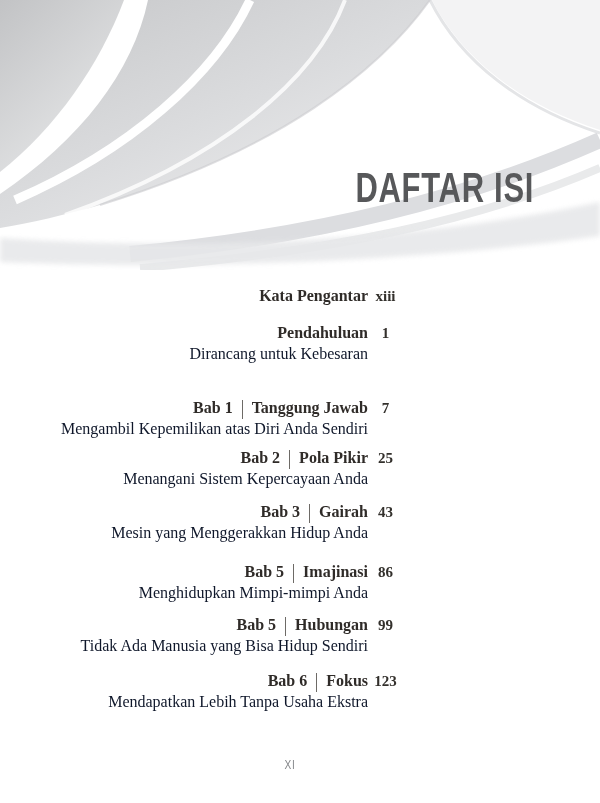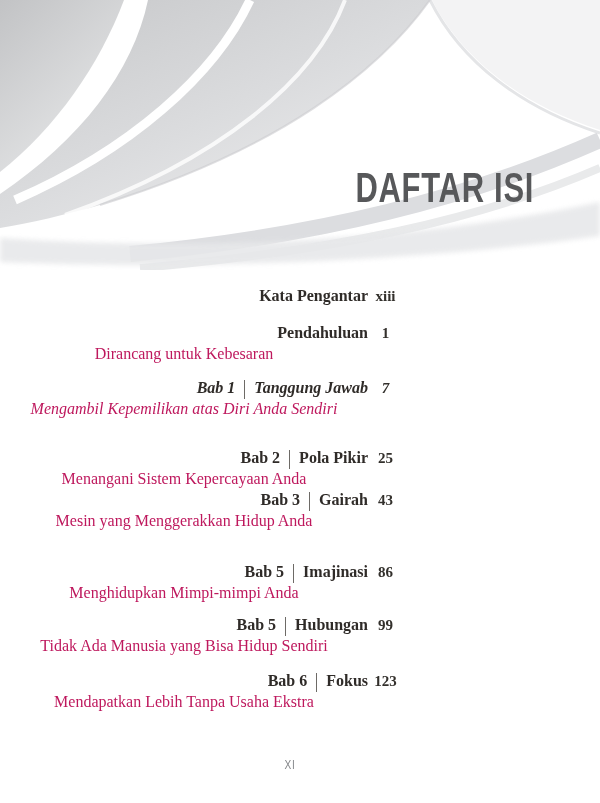--- a/index.html
+++ b/index.html
@@ -36,21 +36,21 @@
   .chapter-label{font-weight:700;}
   .sep{
     width:1px;height:19px;align-self:center;
     background:#6d6a66;margin:0 9px;transform:translateY(1px);
   }
   .entry-page{
     width:35px;text-align:center;font-weight:700;font-size:15px;color:#33302c;
   }
   .subtitle{
     margin-right:35px;margin-top:1px;
-    text-align:center;font-weight:400;font-size:16px;line-height:20px;color:#be185d;
+    text-align:right;font-weight:400;font-size:16px;line-height:20px;color:#0f172a;
     white-space:nowrap;
   }
   
   #folio{
     position:absolute;top:757px;left:0;width:580px;
     text-align:center;
     font-family:"Liberation Sans", sans-serif;
     font-size:13px;font-weight:400;
     color:#85878a;
     transform:scaleX(0.78);
@@ -113,41 +113,41 @@
 
     <div class="toc-entry" style="top: 323px;">
       <div class="line1">
 
         <span class="entry-title">Pendahuluan</span>
         <span class="entry-page">1</span>
       </div>
       <div class="subtitle">Dirancang untuk Kebesaran</div>
     </div>
 
-    <div class="toc-entry" style="top: 378px; font-style: italic;">
+    <div class="toc-entry" style="top: 398px;">
       <div class="line1">
         <span class="chapter-label">Bab 1</span>
         <span class="sep"></span>
         <span class="entry-title">Tanggung Jawab</span>
         <span class="entry-page">7</span>
       </div>
       <div class="subtitle">Mengambil Kepemilikan atas Diri Anda Sendiri</div>
     </div>
 
     <div class="toc-entry" style="top: 448px;">
       <div class="line1">
         <span class="chapter-label">Bab 2</span>
         <span class="sep"></span>
         <span class="entry-title">Pola Pikir</span>
         <span class="entry-page">25</span>
       </div>
       <div class="subtitle">Menangani Sistem Kepercayaan Anda</div>
     </div>
 
-    <div class="toc-entry" style="top: 490px;">
+    <div class="toc-entry" style="top: 502px;">
       <div class="line1">
         <span class="chapter-label">Bab 3</span>
         <span class="sep"></span>
         <span class="entry-title">Gairah</span>
         <span class="entry-page">43</span>
       </div>
       <div class="subtitle">Mesin yang Menggerakkan Hidup Anda</div>
     </div>
 
     <div class="toc-entry" style="top: 562px;">

